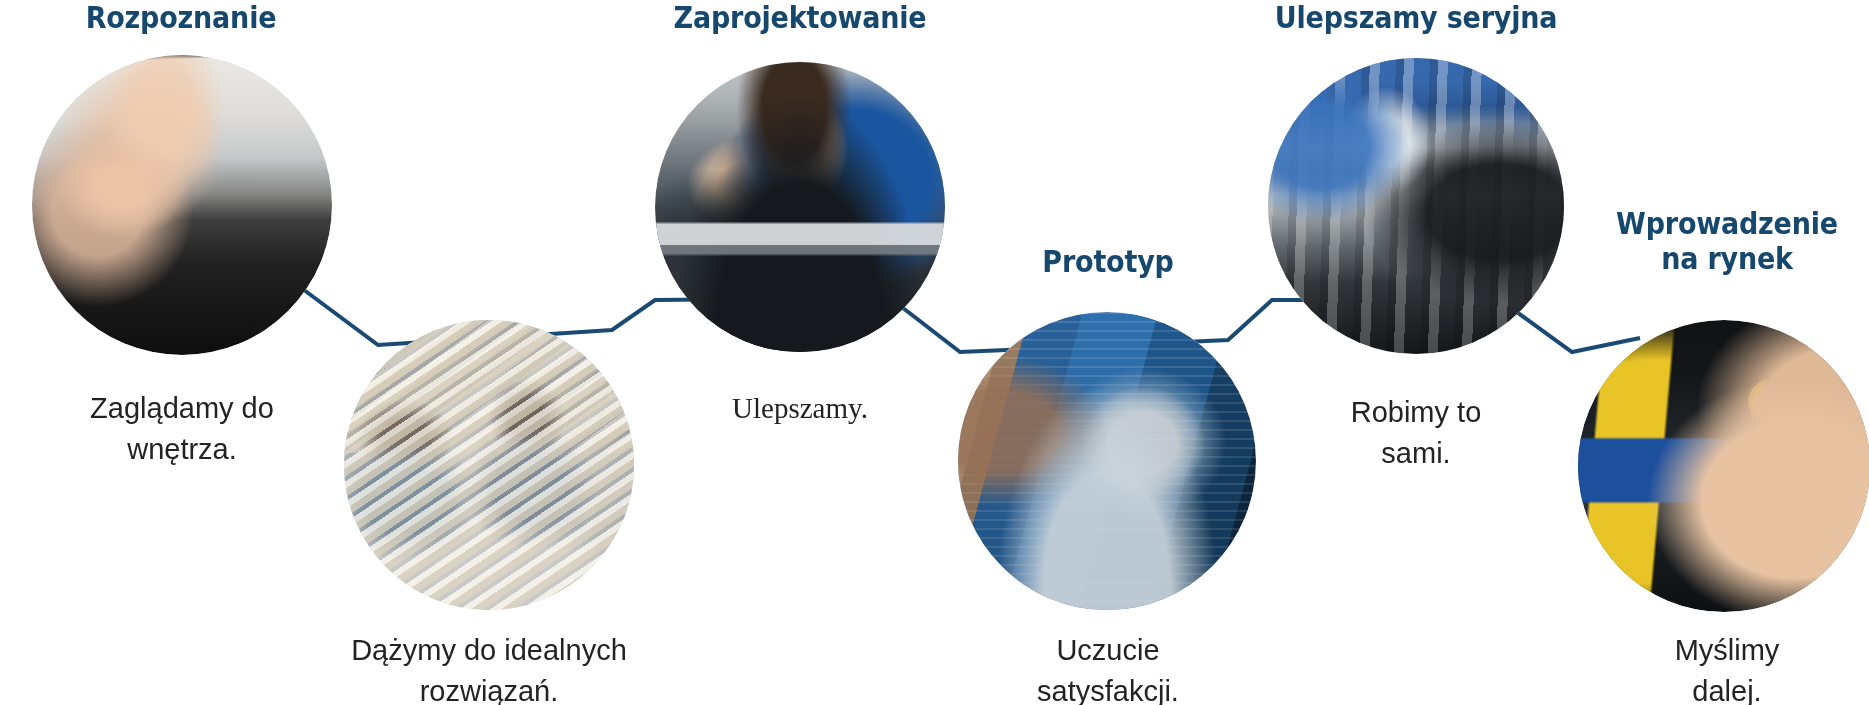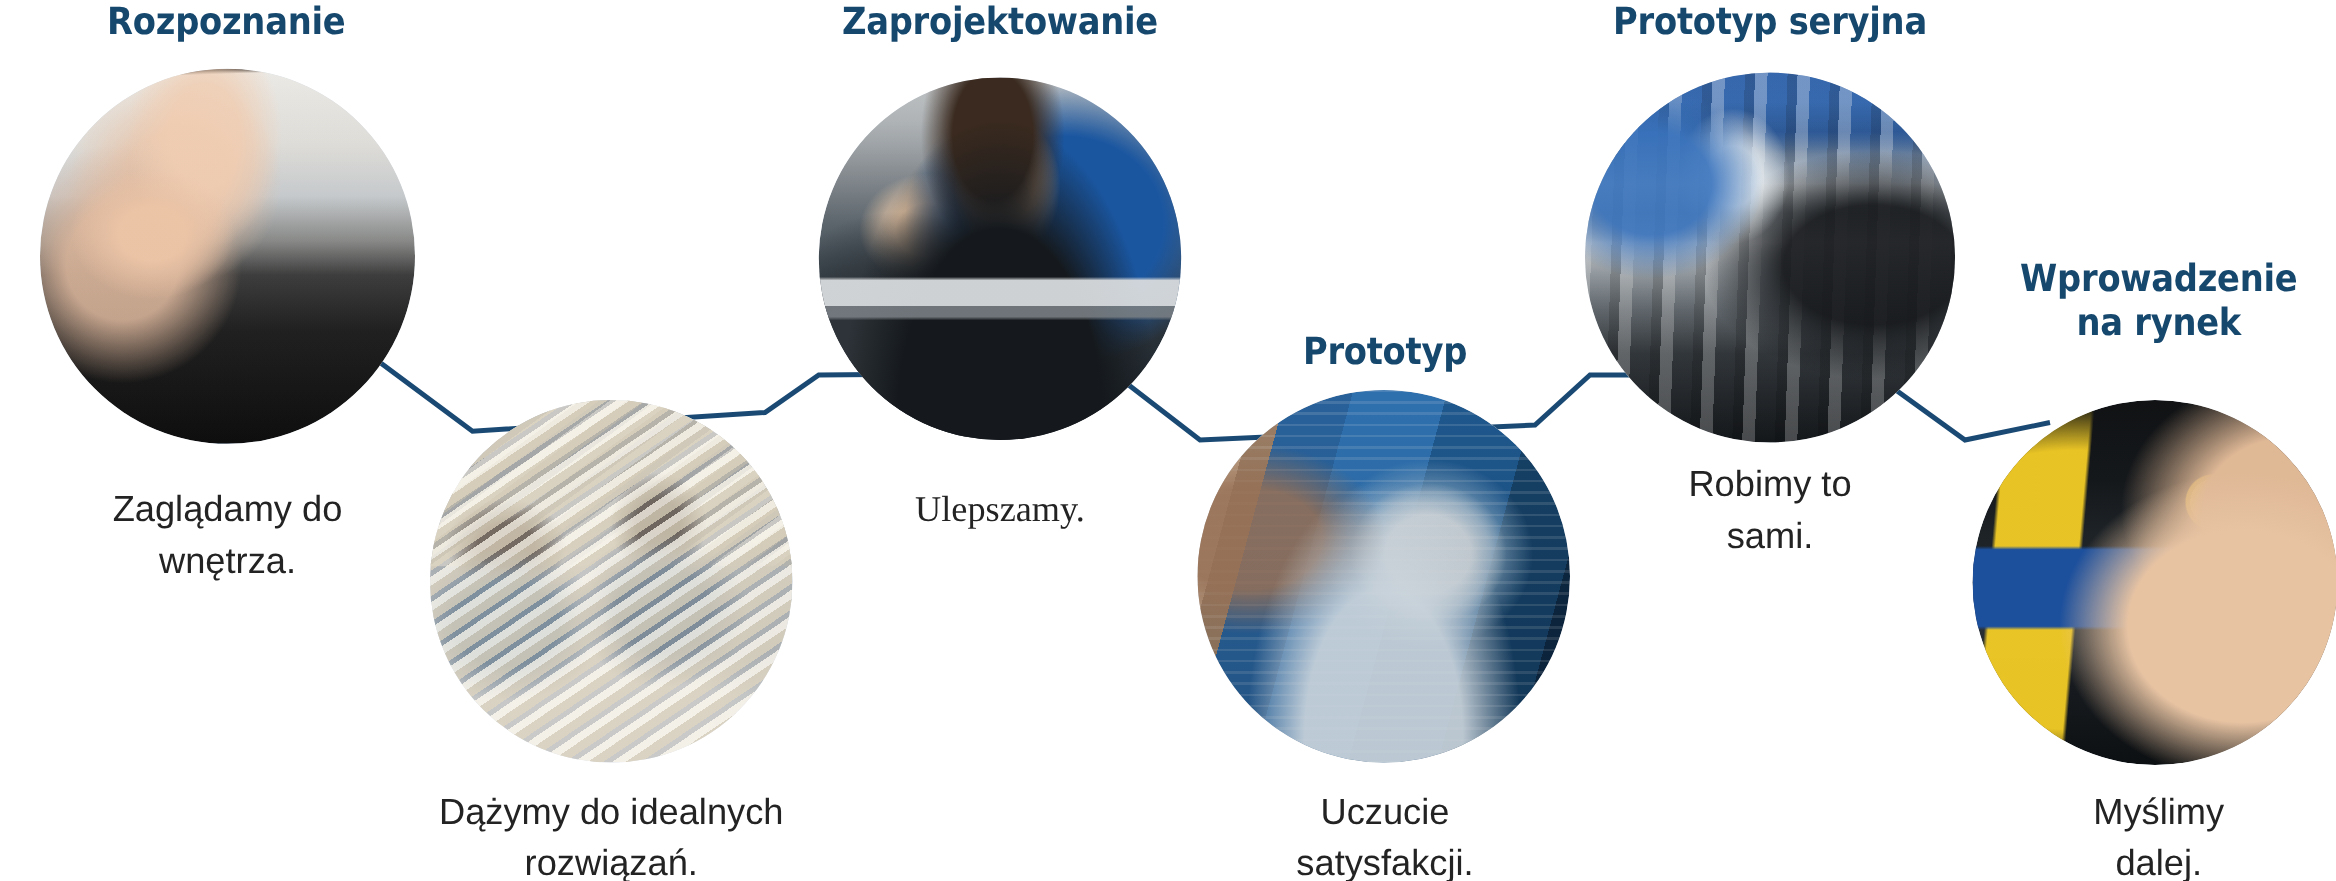--- a/index.html
+++ b/index.html
@@ -258,36 +258,36 @@
 rozwiązań.</div>
 
   <div class="step-title" style="left:800px;top:0px;width:460px;">Zaprojektowanie</div>
 
   <div class="node" style="left:655px;top:62px;width:290px;height:290px;">
     <div class="photo ph-zaprojektowanie"></div>
   </div>
 
   <div class="step-caption" style="left:800px;top:388px;width:420px;font-family:Liberation Serif, serif;">Ulepszamy.</div>
 
-  <div class="step-title" style="left:1108px;top:244px;width:420px;margin-top:20px;">Prototyp</div>
+  <div class="step-title" style="left:1108px;top:244px;width:420px;">Prototyp</div>
 
   <div class="node" style="left:958px;top:312px;width:298px;height:298px;">
     <div class="photo ph-prototyp"></div>
   </div>
 
   <div class="step-caption" style="left:1108px;top:630px;width:460px;">Uczucie
 satysfakcji.</div>
 
-  <div class="step-title" style="left:1416px;top:0px;width:480px;">Prototyp seryjna</div>
+  <div class="step-title" style="left:1416px;top:0px;width:480px;">Ulepszamy seryjna</div>
 
   <div class="node" style="left:1268px;top:58px;width:296px;height:296px;">
     <div class="photo ph-produkcja"></div>
   </div>
 
-  <div class="step-caption" style="left:1416px;top:368px;width:420px;">Robimy to
+  <div class="step-caption" style="left:1416px;top:392px;width:420px;">Robimy to
 sami.</div>
 
   <div class="step-title" style="left:1727px;top:206px;width:420px;">Wprowadzenie
 na rynek</div>
 
   <div class="node" style="left:1578px;top:320px;width:292px;height:292px;">
     <div class="photo ph-rynek"></div>
   </div>
 
   <div class="step-caption" style="left:1727px;top:630px;width:420px;">Myślimy

